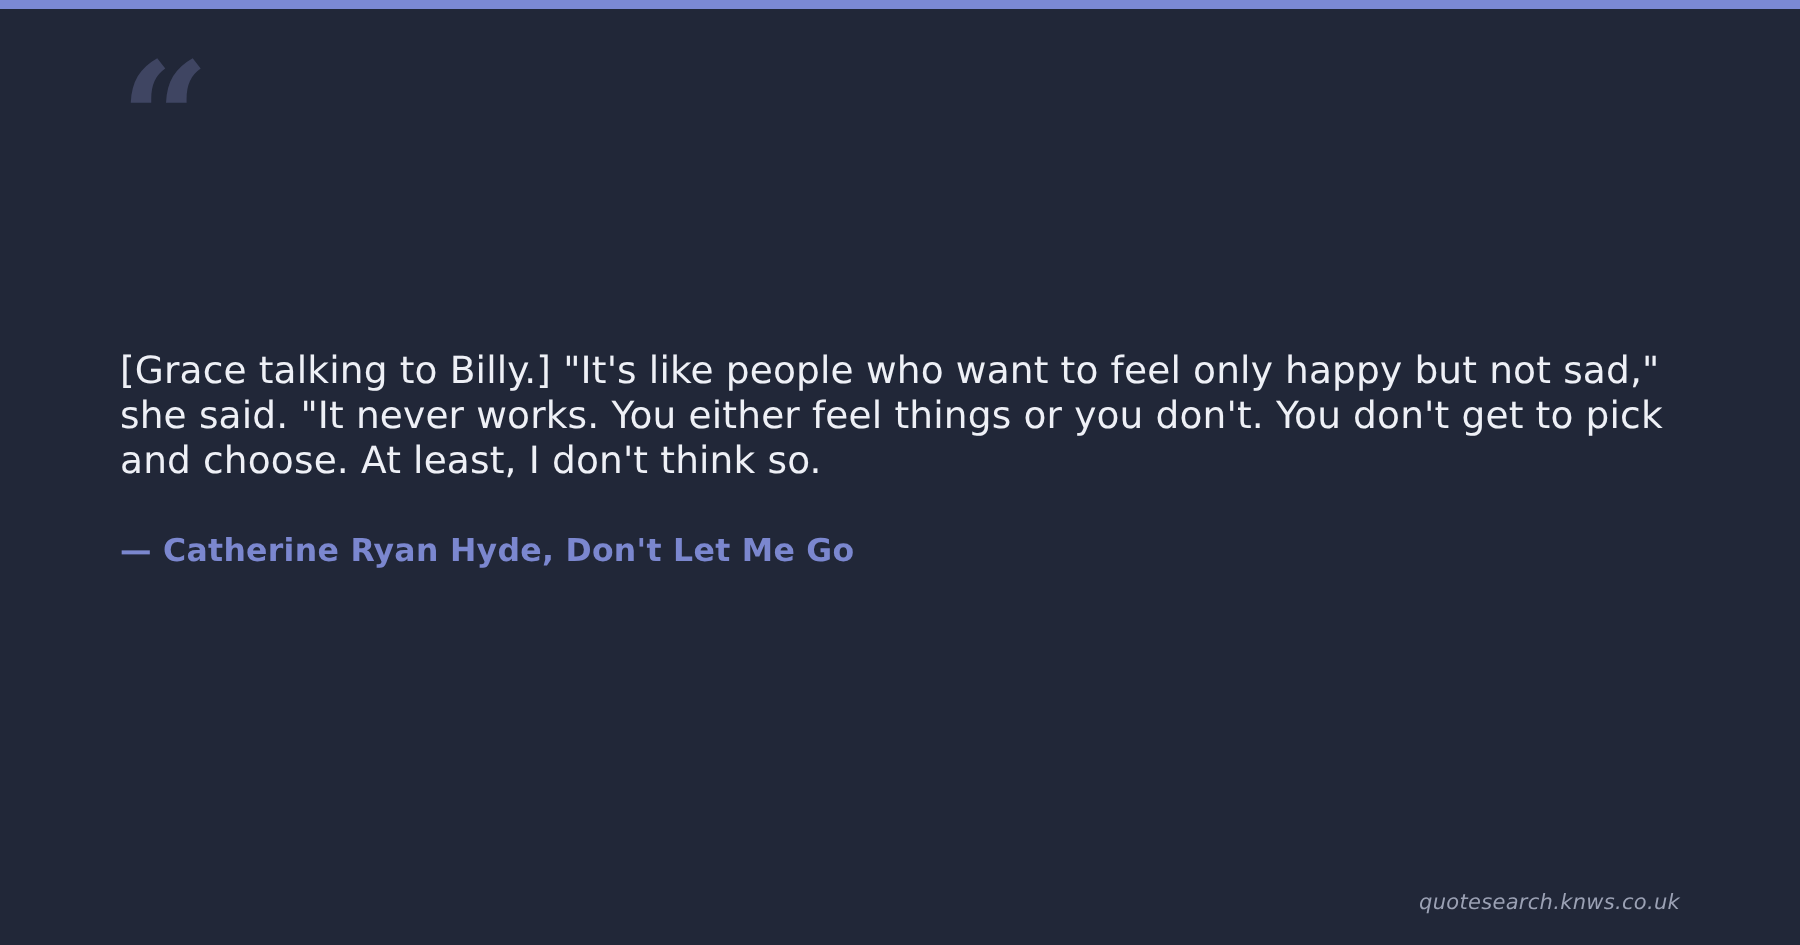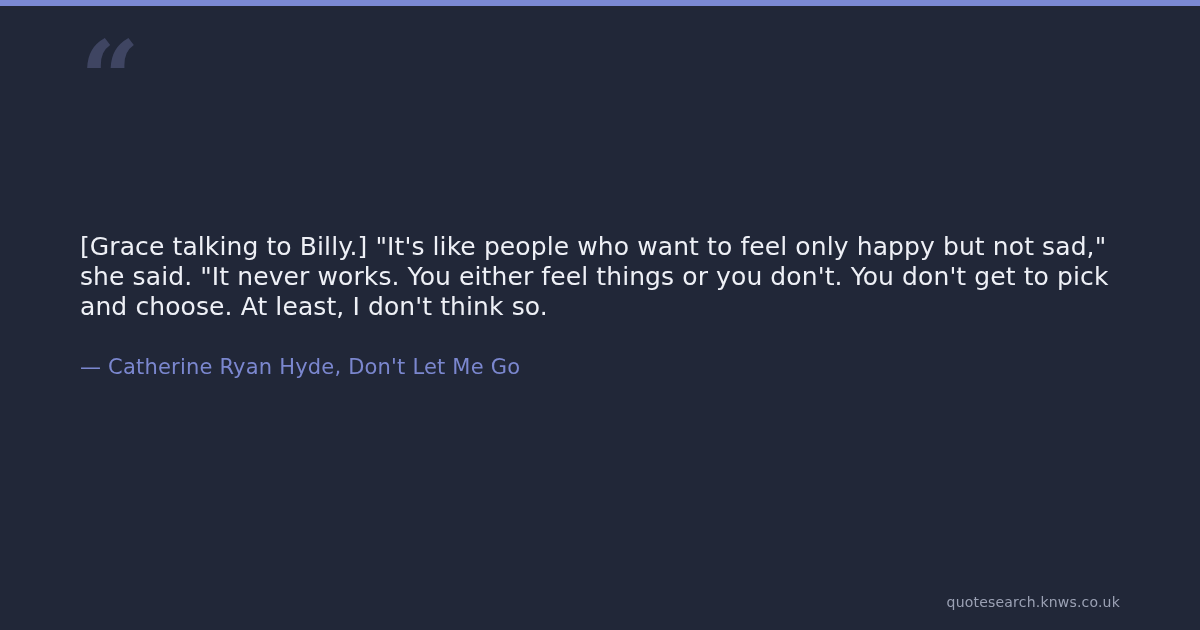--- a/index.html
+++ b/index.html
@@ -66,35 +66,36 @@
     white-space: pre-wrap;
   }
 
   .attribution {
     position: absolute;
     left: 80px;
     top: 347px;
     margin: 0;
     color: #7b87cf;
     font-size: 21px;
-    font-weight: 400;
+    font-weight: 700;
     line-height: 28px;
     letter-spacing: 0.2px;
     white-space: nowrap;
   }
 
   .footer {
     position: absolute;
     right: 80px;
     bottom: 19px;
     color: #9ba1b4;
     font-size: 14px;
     line-height: 18px;
     letter-spacing: 0.2px;
     text-align: right;
+    font-style: italic;
   }
 </style>
 </head>
 <body>
 
 <div class="accent-bar"></div>
 
 <div class="card">
 
   <div class="quote-mark">“</div>

